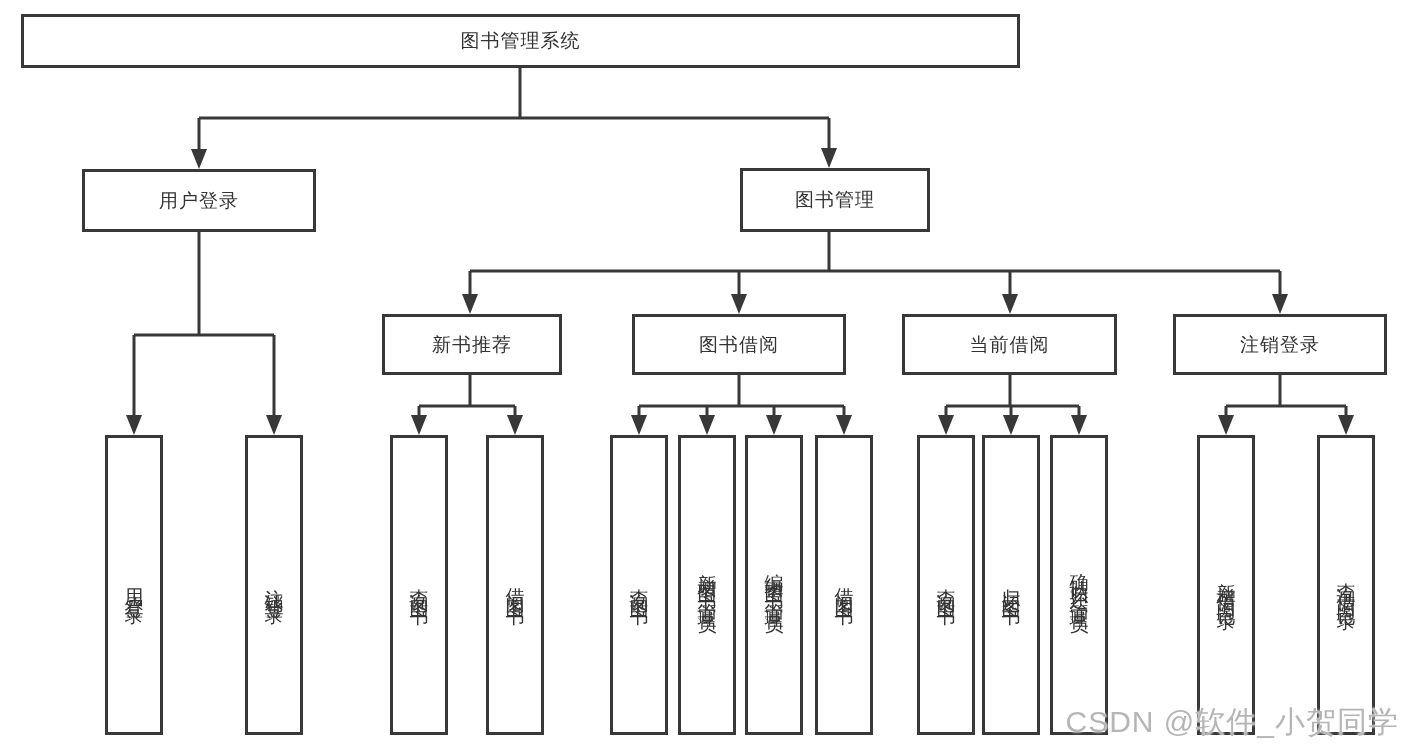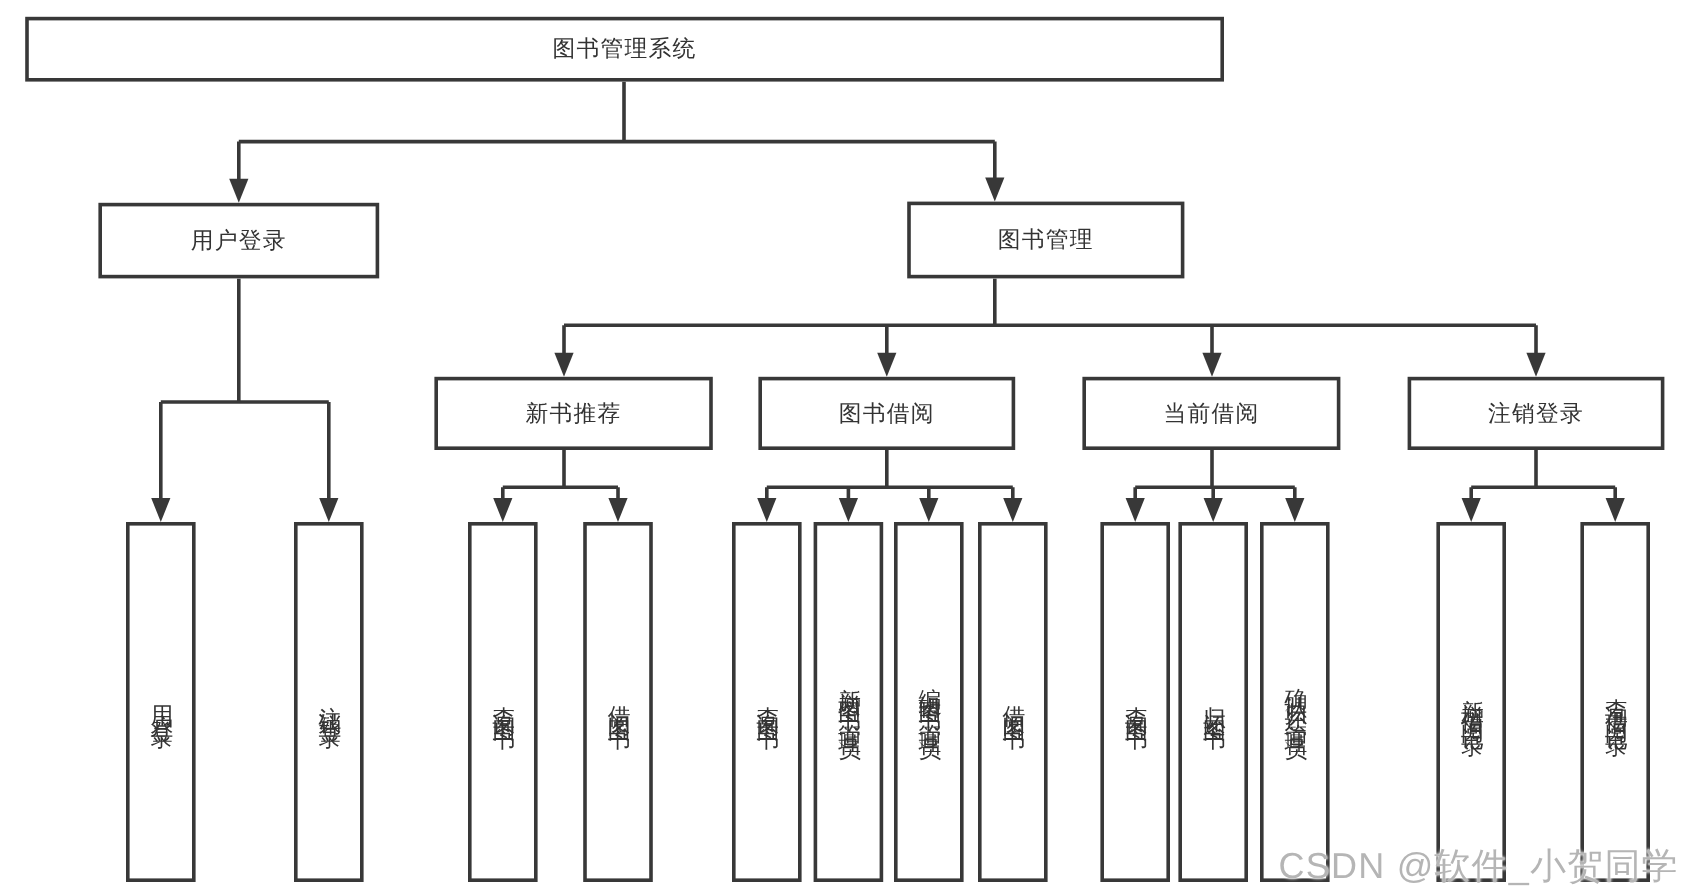--- a/index.html
+++ b/index.html
@@ -72,23 +72,23 @@
     <g stroke="#383838" stroke-width="3" fill="none">
       <path d="M1280 375 V406 M1226 406 H1346 M1226 406 V417 M1346 406 V417"></path>
       <polygon points="1218,415 1234,415 1226,435" fill="#383838" stroke="none"></polygon>
       <polygon points="1338,415 1354,415 1346,435" fill="#383838" stroke="none"></polygon>
     </g>
   </svg>
 
   <div class="hbox" style="left:21px;top:14px;width:999px;height:54px">图书管理系统</div>
 
   <div class="hbox" style="left:82px;top:169px;width:234px;height:63px">用户登录</div>
-  <div class="hbox" style="left:756px;top:168px;width:231px;height:64px">图书管理</div>
+  <div class="hbox" style="left:740px;top:168px;width:190px;height:64px">图书管理</div>
 
-  <div class="hbox" style="left:362px;top:314px;width:232px;height:61px">新书推荐</div>
+  <div class="hbox" style="left:382px;top:314px;width:180px;height:61px">新书推荐</div>
   <div class="hbox" style="left:902px;top:314px;width:215px;height:61px">当前借阅</div>
   <div class="hbox" style="left:632px;top:314px;width:214px;height:61px">图书借阅</div>
   <div class="hbox" style="left:1173px;top:314px;width:214px;height:61px">注销登录</div>
 
   <div class="vbox" style="left:105px">
     <span>用户登录</span>
   </div>
   <div class="vbox" style="left:245px">
     <span>注销登录</span>
   </div>

